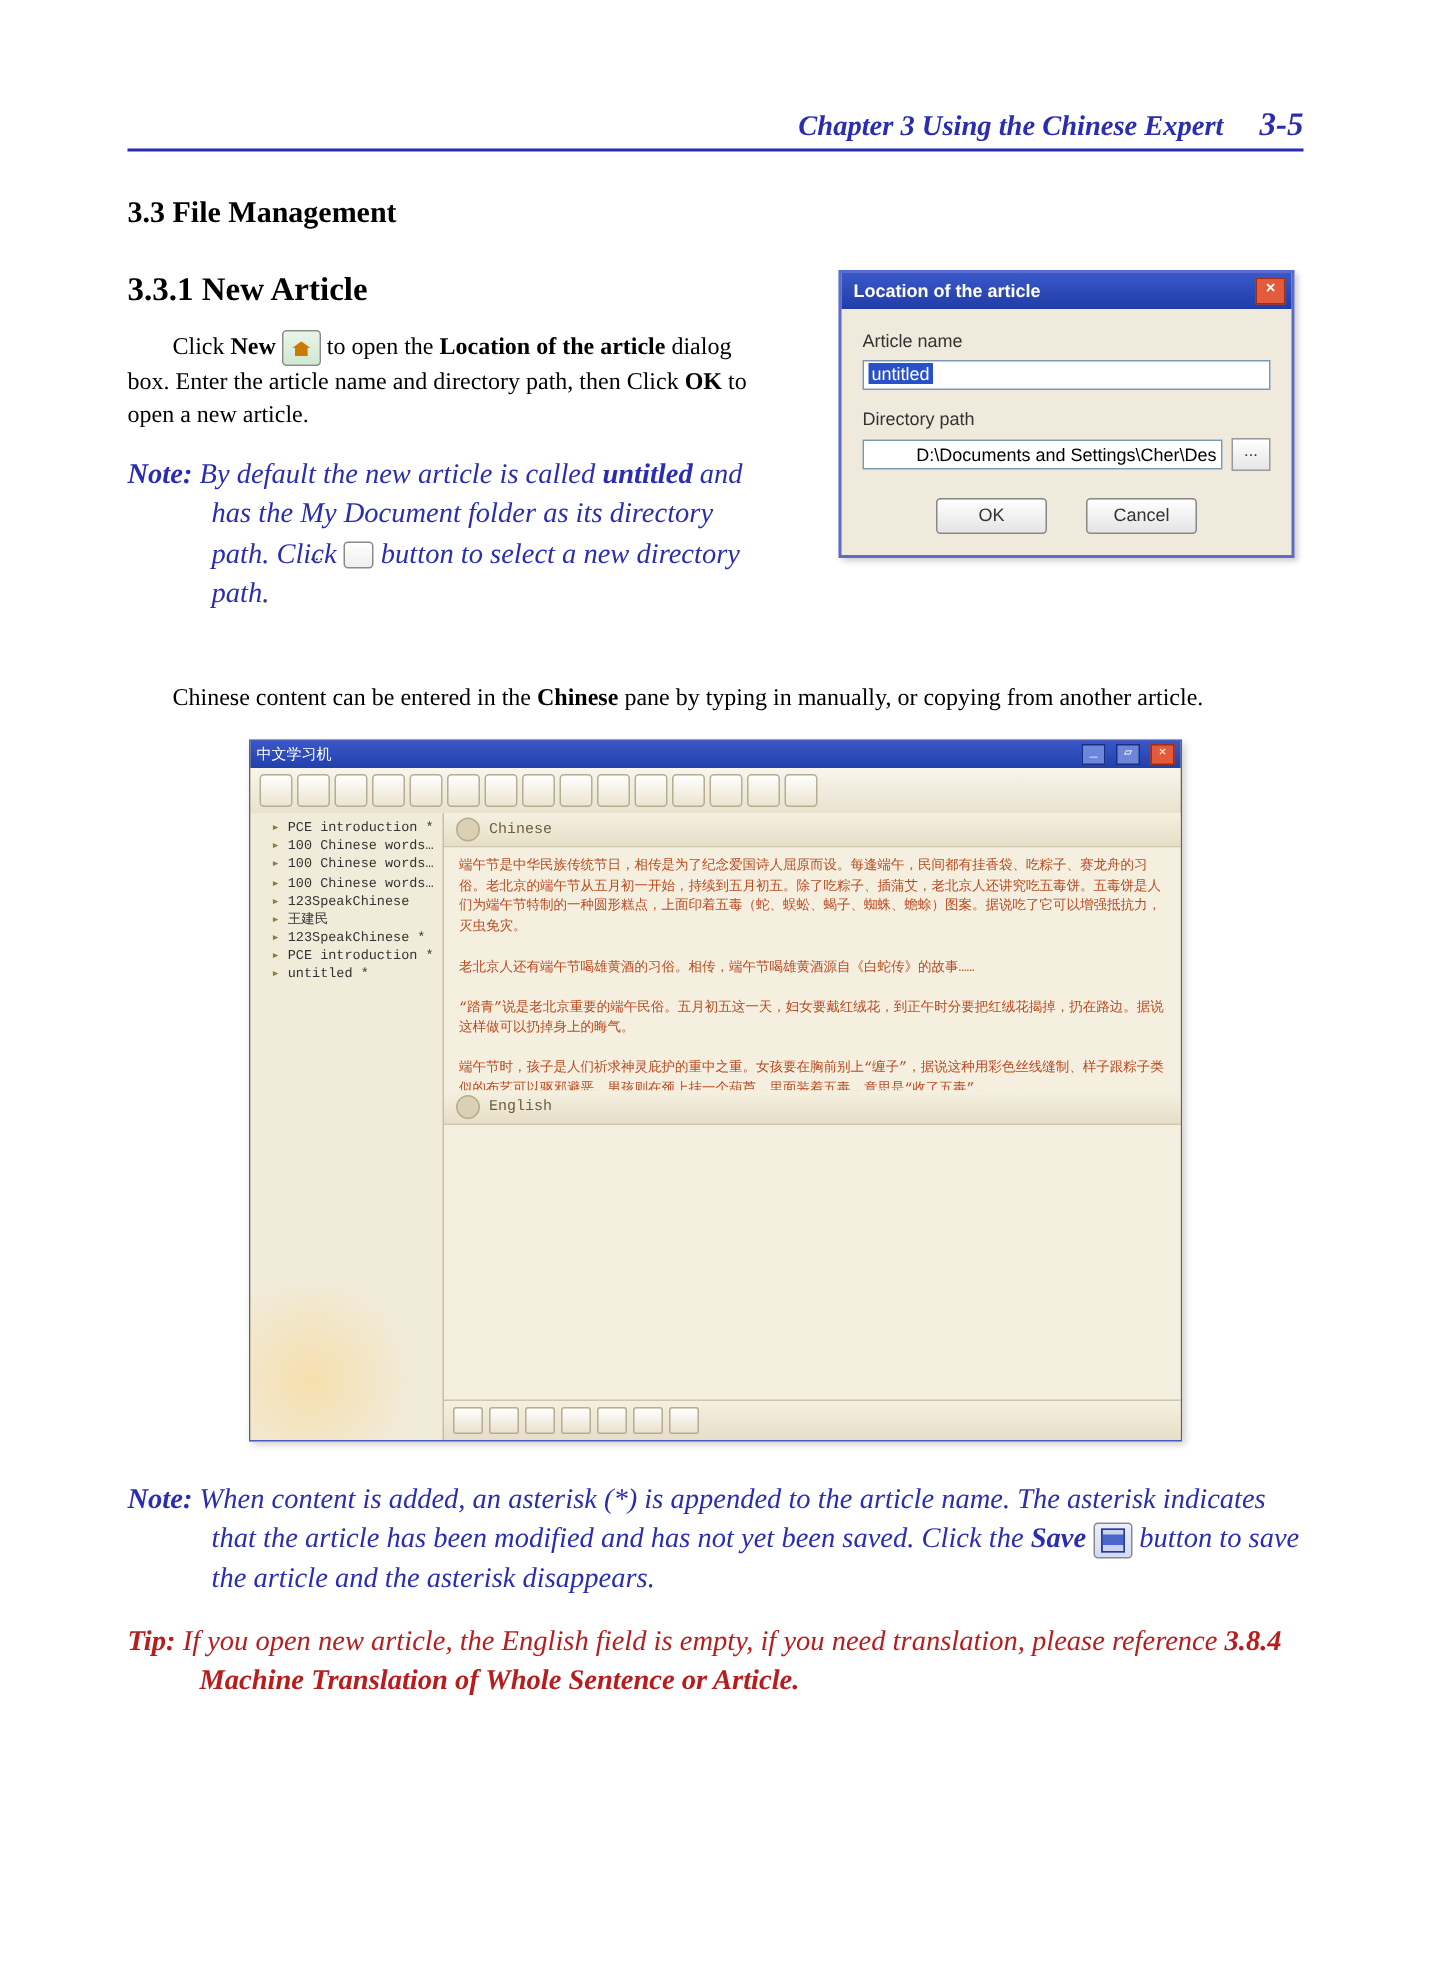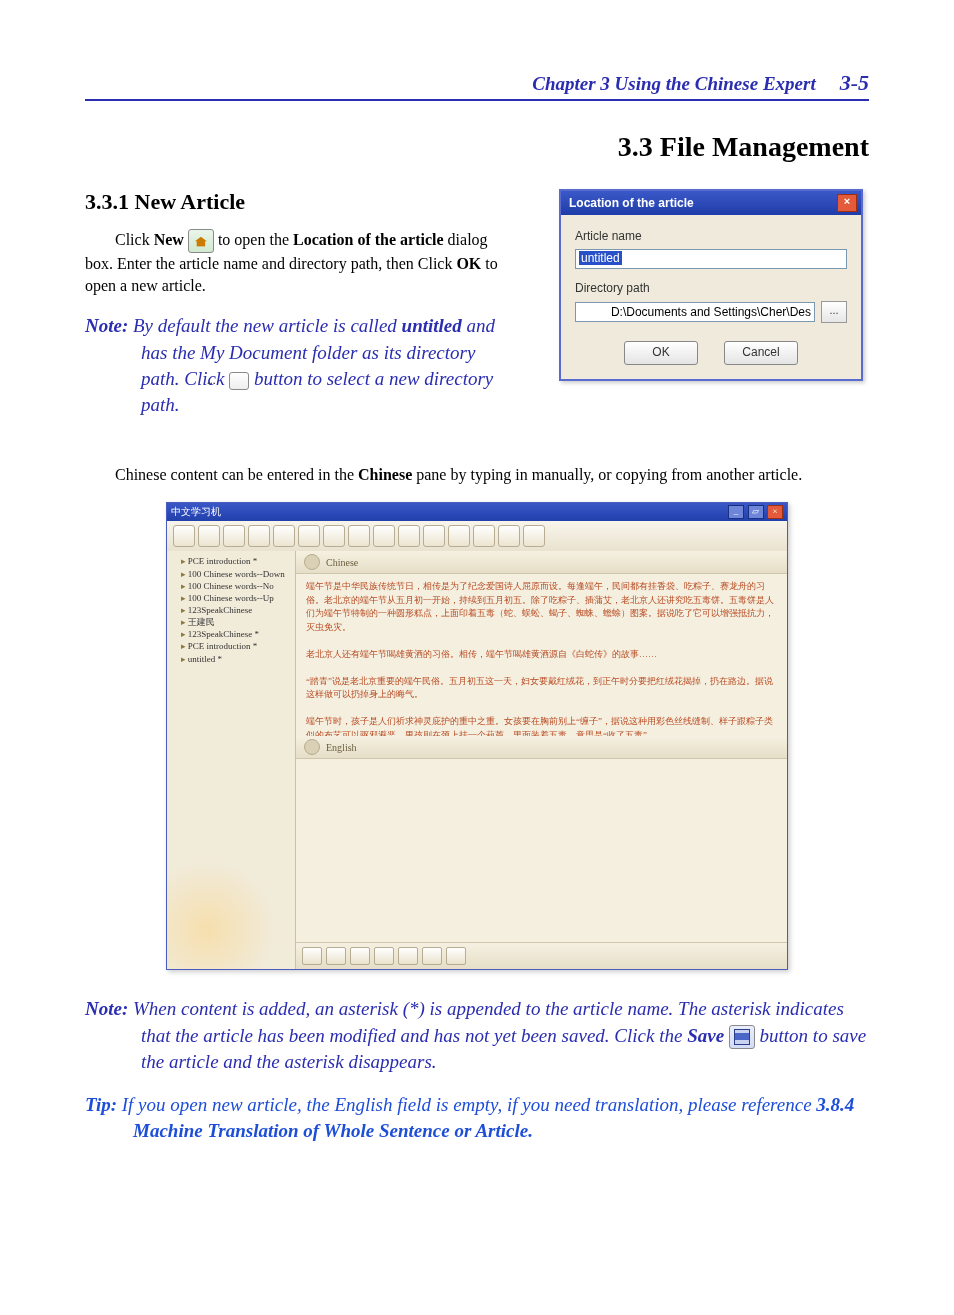--- a/index.html
+++ b/index.html
@@ -31,24 +31,23 @@
     font-size: 19px;
     margin-right: 24px;
   }
   .running-head .pnum {
     color: #2a2db0;
     font-style: italic;
     font-weight: bold;
     font-size: 22px;
   }
   h1.section {
-    font-size: 28px;
+    font-size: 20px;
     font-weight: bold;
     margin: 0 0 26px 0;
-    text-align: right;
   }
   h2.subsection {
     font-size: 22px;
     font-weight: bold;
     margin: 0 0 14px 0;
   }
   .twocol {
     display: flex;
     gap: 60px;
   }
@@ -78,21 +77,21 @@
     font-weight: bold;
   }
   .note .strong {
     font-weight: bold;
   }
   .note-indent {
     padding-left: 56px;
     text-indent: -56px;
   }
   .tip {
-    color: #1d4ed8;
+    color: #b91c1c;
     font-style: italic;
     font-size: 19px;
     line-height: 1.38;
     margin: 0;
   }
   .tip-indent {
     padding-left: 48px;
     text-indent: -48px;
   }
   .tip .label, .tip .strong {
@@ -222,21 +221,21 @@
     background: linear-gradient(#fff,#e4e4e4);
     text-align: center;
     line-height: 20px;
     font-size: 12px;
   }
   
   .appshot {
     width: 620px;
     margin: 8px auto 26px auto;
     border: 1px solid #4b5cc0;
-    font-family: Liberation Serif, serif;
+    font-family: Liberation Mono, monospace;
     font-size: 10px;
     background: #fde047;
     box-shadow: 2px 2px 5px rgba(0,0,0,.2);
   }
   .appshot .win-title {
     background: linear-gradient(#3a57c7, #2140ac);
     color: #fff;
     padding: 2px 4px;
     display: flex;
     justify-content: space-between;

